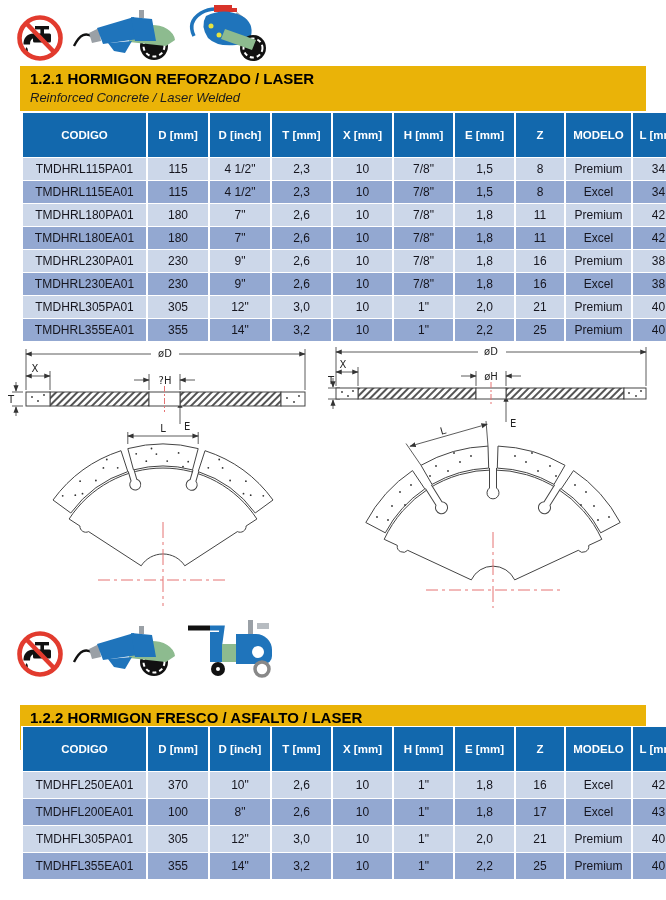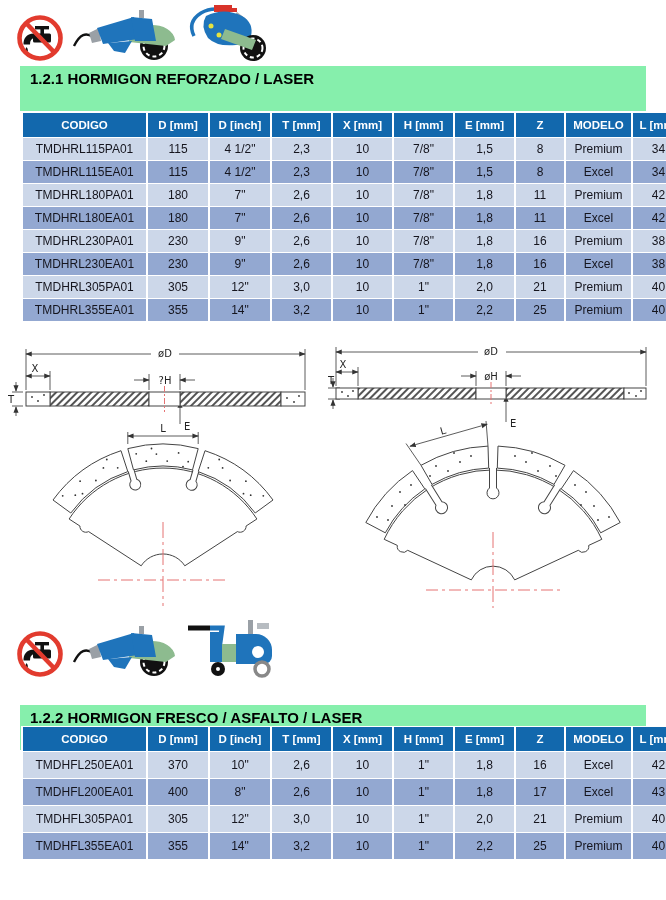--- a/index.html
+++ b/index.html
@@ -1,25 +1,25 @@
 <!DOCTYPE html>
 <html><head>
 <meta charset="utf-8">
 <style>
   html,body{margin:0;padding:0;background:#fff;}
   .page{position:relative;width:666px;height:900px;background:#fff;overflow:hidden;
         font-family:"Liberation Sans",sans-serif;}
   .icon-row{position:absolute;display:flex;align-items:flex-end;gap:8px;}
-  .section-bar{position:absolute;left:20px;width:626px;height:45px;background:#86efac;
+  .section-bar{position:absolute;left:20px;width:626px;height:45px;background:#eab308;
                box-sizing:border-box;padding:3px 4px 0 10px;}
   .bar-title{font-size:15px;font-weight:bold;color:#000;line-height:20px;}
   .bar-subtitle{font-size:13px;font-style:italic;color:#1c1c1c;line-height:17px;}
   table.spec{position:absolute;left:21px;width:624px;border-collapse:collapse;table-layout:fixed;}
   table.spec th{background:#1268ad;color:#fff;font-size:11.5px;font-weight:bold;
-                text-align:center;padding:6px 1px;border:2px solid #fff;border-width:1.5px 2px;}
+                text-align:center;padding:16px 1px;border:2px solid #fff;border-width:1.5px 2px;}
   table.spec td{font-size:12px;color:#15151e;text-align:center;padding:4px 1px;
                 border:2px solid #fff;border-width:1.5px 2px;}
   table.spec tbody tr:nth-child(odd) td{background:#ccd7e9;}
   table.spec tbody tr:nth-child(even) td{background:#93a8d1;}
   table.spec th:nth-child(1){width:121px}
   table.spec th:nth-child(2),table.spec th:nth-child(3){width:58px}
   table.spec th:nth-child(4),table.spec th:nth-child(5),
   table.spec th:nth-child(6),table.spec th:nth-child(7){width:57px}
   table.spec th:nth-child(8){width:46px}
   table.spec th:nth-child(9){width:63px}
@@ -65,20 +65,21 @@
       <circle cx="69" cy="44" r="13" fill="#111"></circle>
       <circle cx="69" cy="44" r="9.5" fill="none" stroke="#fff" stroke-width="2" stroke-dasharray="4 3"></circle>
       <polygon points="41,25 72,36 68,46 37,35" fill="#8dbb8f"></polygon>
       <circle cx="27" cy="22" r="2.5" fill="#e6e33f"></circle>
       <circle cx="35" cy="31" r="2.5" fill="#e6e33f"></circle>
     </svg>
   </div>
 
   <div class="section-bar" style="top:66px;">
     <div class="bar-title">1.2.1 HORMIGON REFORZADO / LASER</div>
+    <div class="bar-subtitle">Reinforced Concrete / Laser Welded</div>
   </div>
 
   <table class="spec" style="top:112px;">
       <thead>
         <tr>
           <th>CODIGO</th>
           <th>D [mm]</th>
           <th>D [inch]</th>
           <th>T [mm]</th>
           <th>X [mm]</th>
@@ -446,21 +447,21 @@
           <td>2,6</td>
           <td>10</td>
           <td>1"</td>
           <td>1,8</td>
           <td>16</td>
           <td>Excel</td>
           <td>42</td>
         </tr>
         <tr>
           <td>TMDHFL200EA01</td>
-          <td>400</td>
+          <td>100</td>
           <td>8"</td>
           <td>2,6</td>
           <td>10</td>
           <td>1"</td>
           <td>1,8</td>
           <td>17</td>
           <td>Excel</td>
           <td>43</td>
         </tr>
         <tr>

